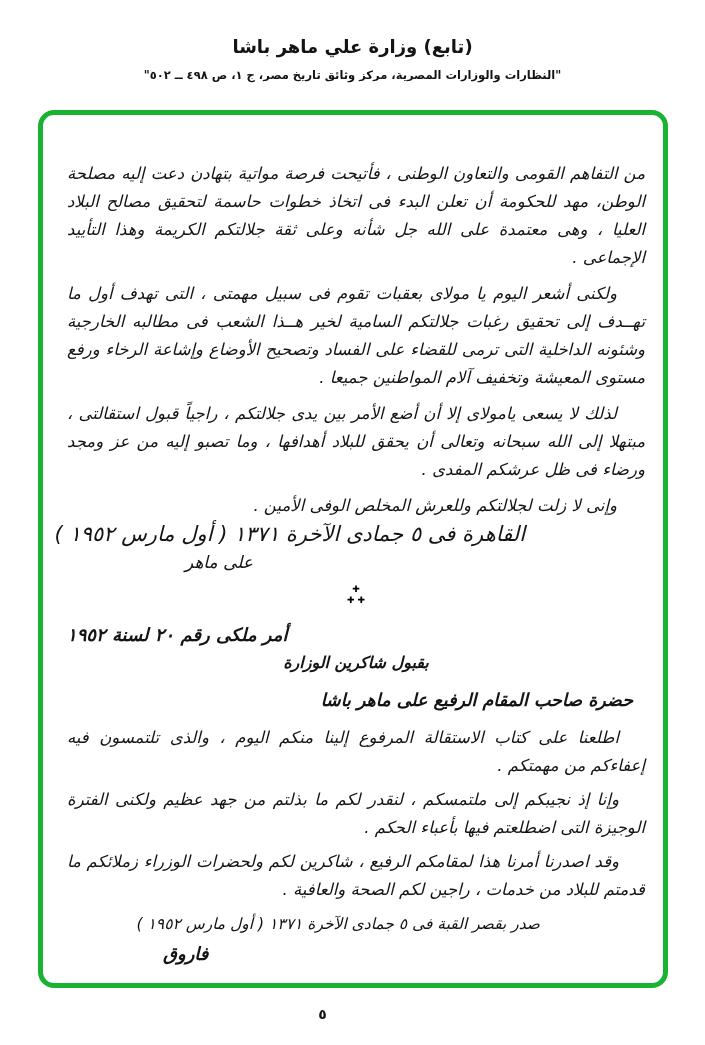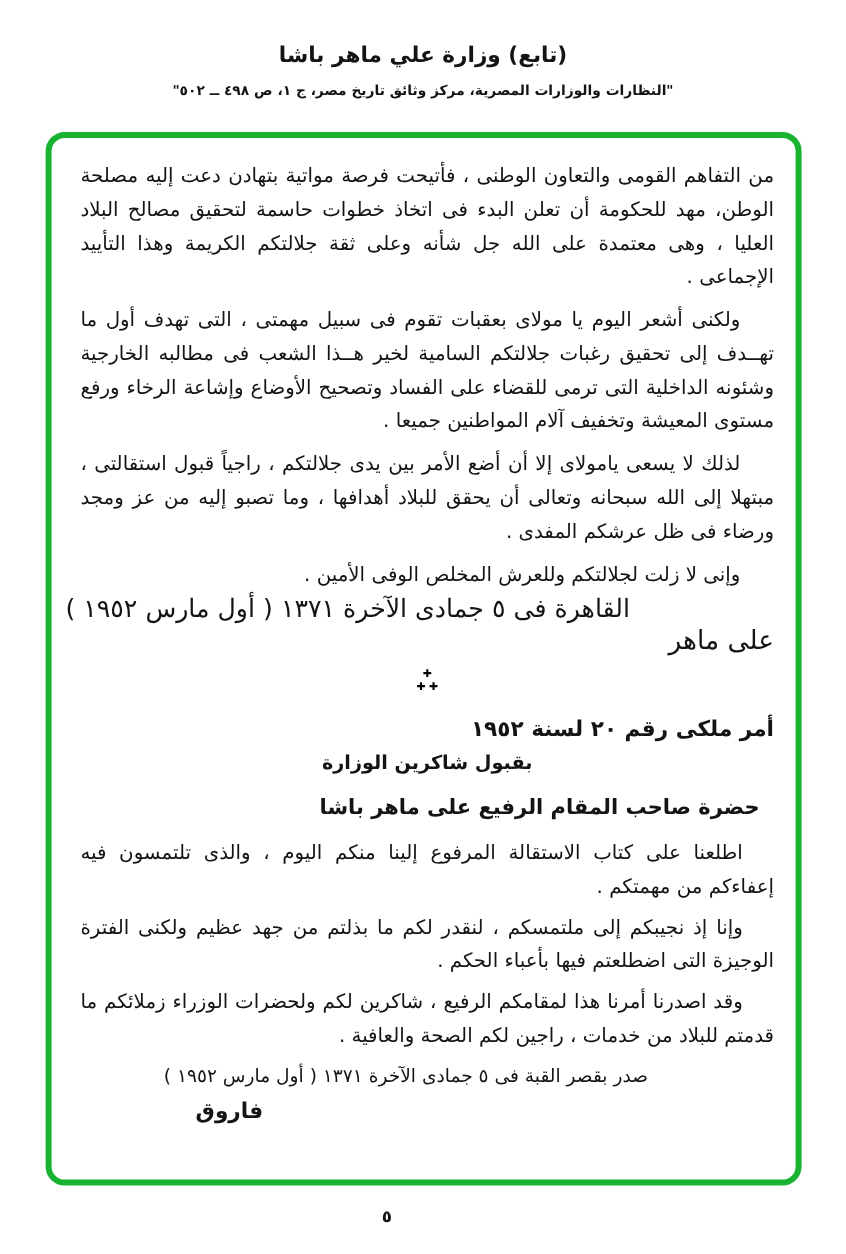--- a/index.html
+++ b/index.html
@@ -47,59 +47,60 @@
     height: 878px;
     box-sizing: border-box;
     border: 5px solid #19b231;
     border-radius: 16px;
     background: #ffffff;
   }
   .doc-content {
     box-sizing: border-box;
     width: 100%;
     height: 100%;
-    padding: 18px 18px 0 24px;
+    padding: 45px 18px 0 24px;
     direction: rtl;
     text-align: justify;
     font-size: 16.5px;
     line-height: 28px;
+    font-style: italic;
   }
   .para {
     margin: 0 0 8px 0;
   }
   .para.indent { text-indent: 28px; }
   .closing-line {
     margin: 0;
     text-indent: 28px;
   }
   .dateline {
     margin: 0;
     padding-left: 0;
     padding-right: 120px;
     font-size: 21px;
     white-space: nowrap;
     text-align: center;
   }
   .signature {
     margin: 0;
-    text-align: right;
+    text-align: left;
     padding-left: 118px;
-    font-size: 22px;
+    font-size: 17px;
   }
   .ornament {
     margin: 8px 0 4px 0;
     text-align: center;
     font-size: 9px;
     line-height: 11px;
     color: #000;
   }
   .ornament .row { display: block; }
   .ro-title {
     margin: 14px 0 0 0;
-    text-align: right;
+    text-align: left;
     font-weight: bold;
     font-size: 18px;
     line-height: 30px;
   }
   .ro-subtitle {
     margin: 0 0 10px 0;
     text-align: center;
     font-weight: bold;
     font-size: 16px;
     line-height: 26px;

